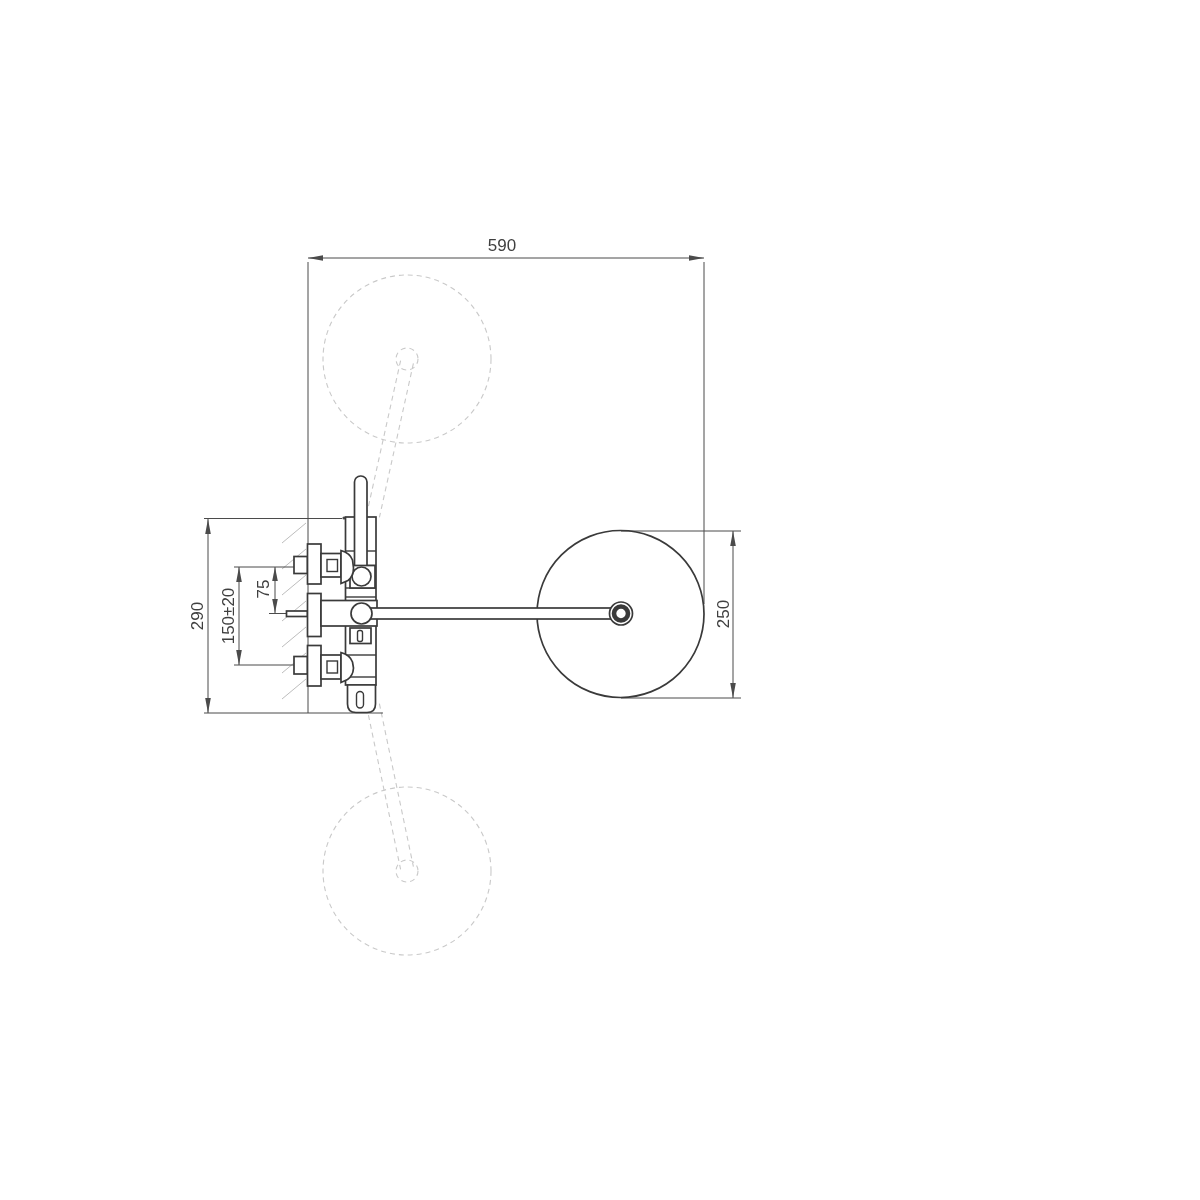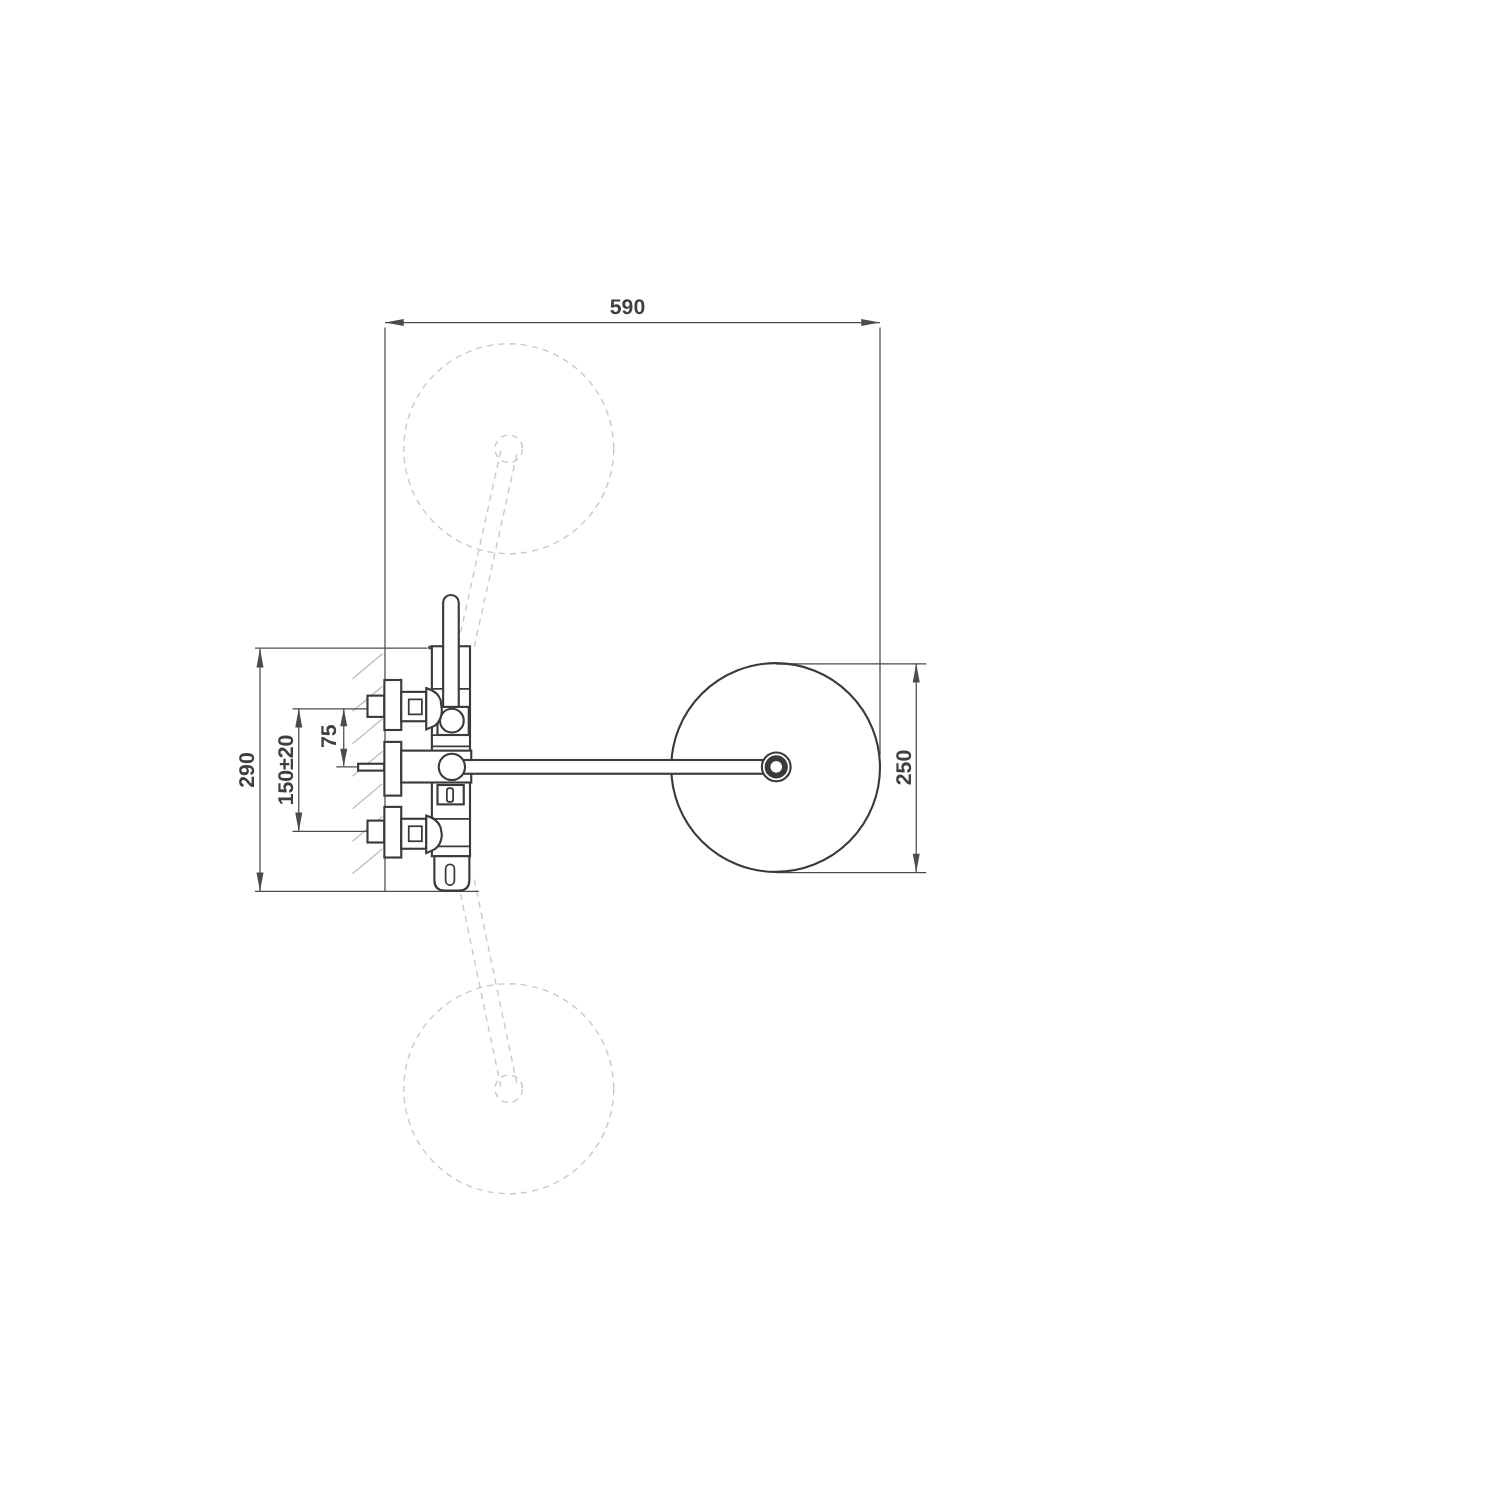--- a/index.html
+++ b/index.html
@@ -9,21 +9,20 @@
     width: 1200px;
     height: 1200px;
     font-family: "Liberation Sans", sans-serif;
   }
   .drawing-stage {
     position: relative;
     width: 1024px;
     height: 1200px;
     background: var(--bg, #ffffff);
     overflow: hidden;
-    font-weight: bold;
   }
   svg { display: block; }
 
   .solid {
     stroke: var(--ink, #3a3a3a);
     stroke-width: 1.7;
     fill: #ffffff;
   }
   .solid-open {
     stroke: var(--ink, #3a3a3a);

